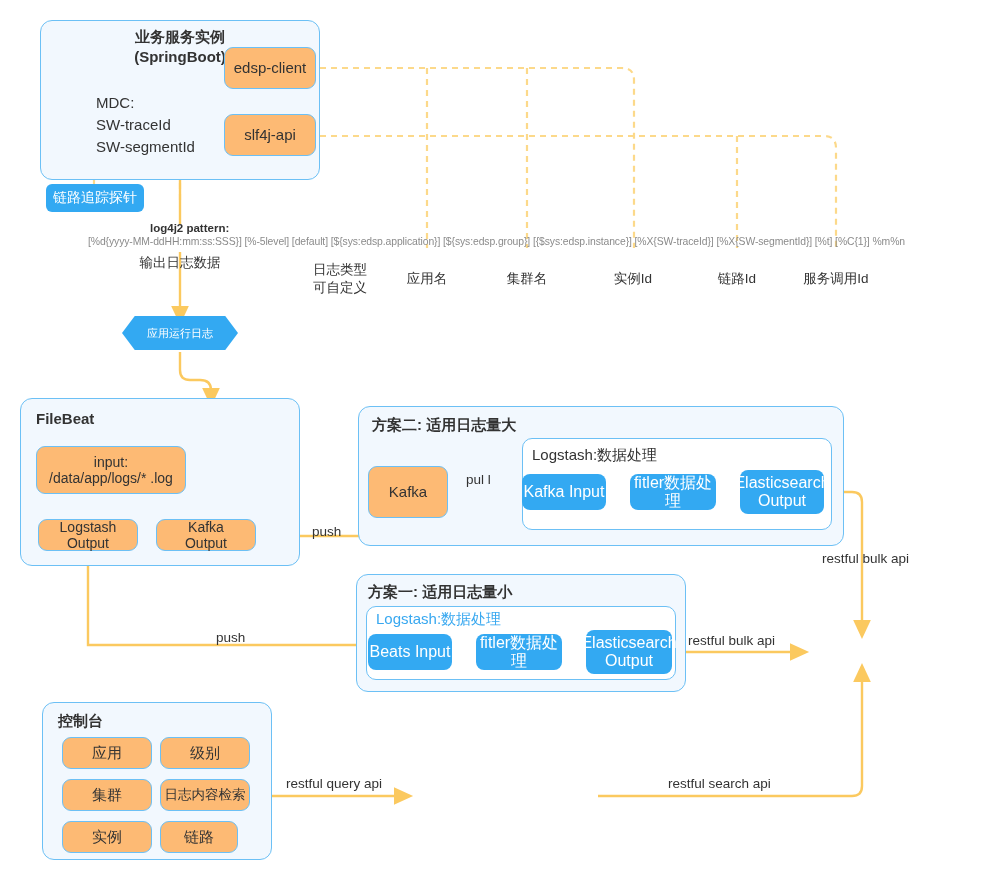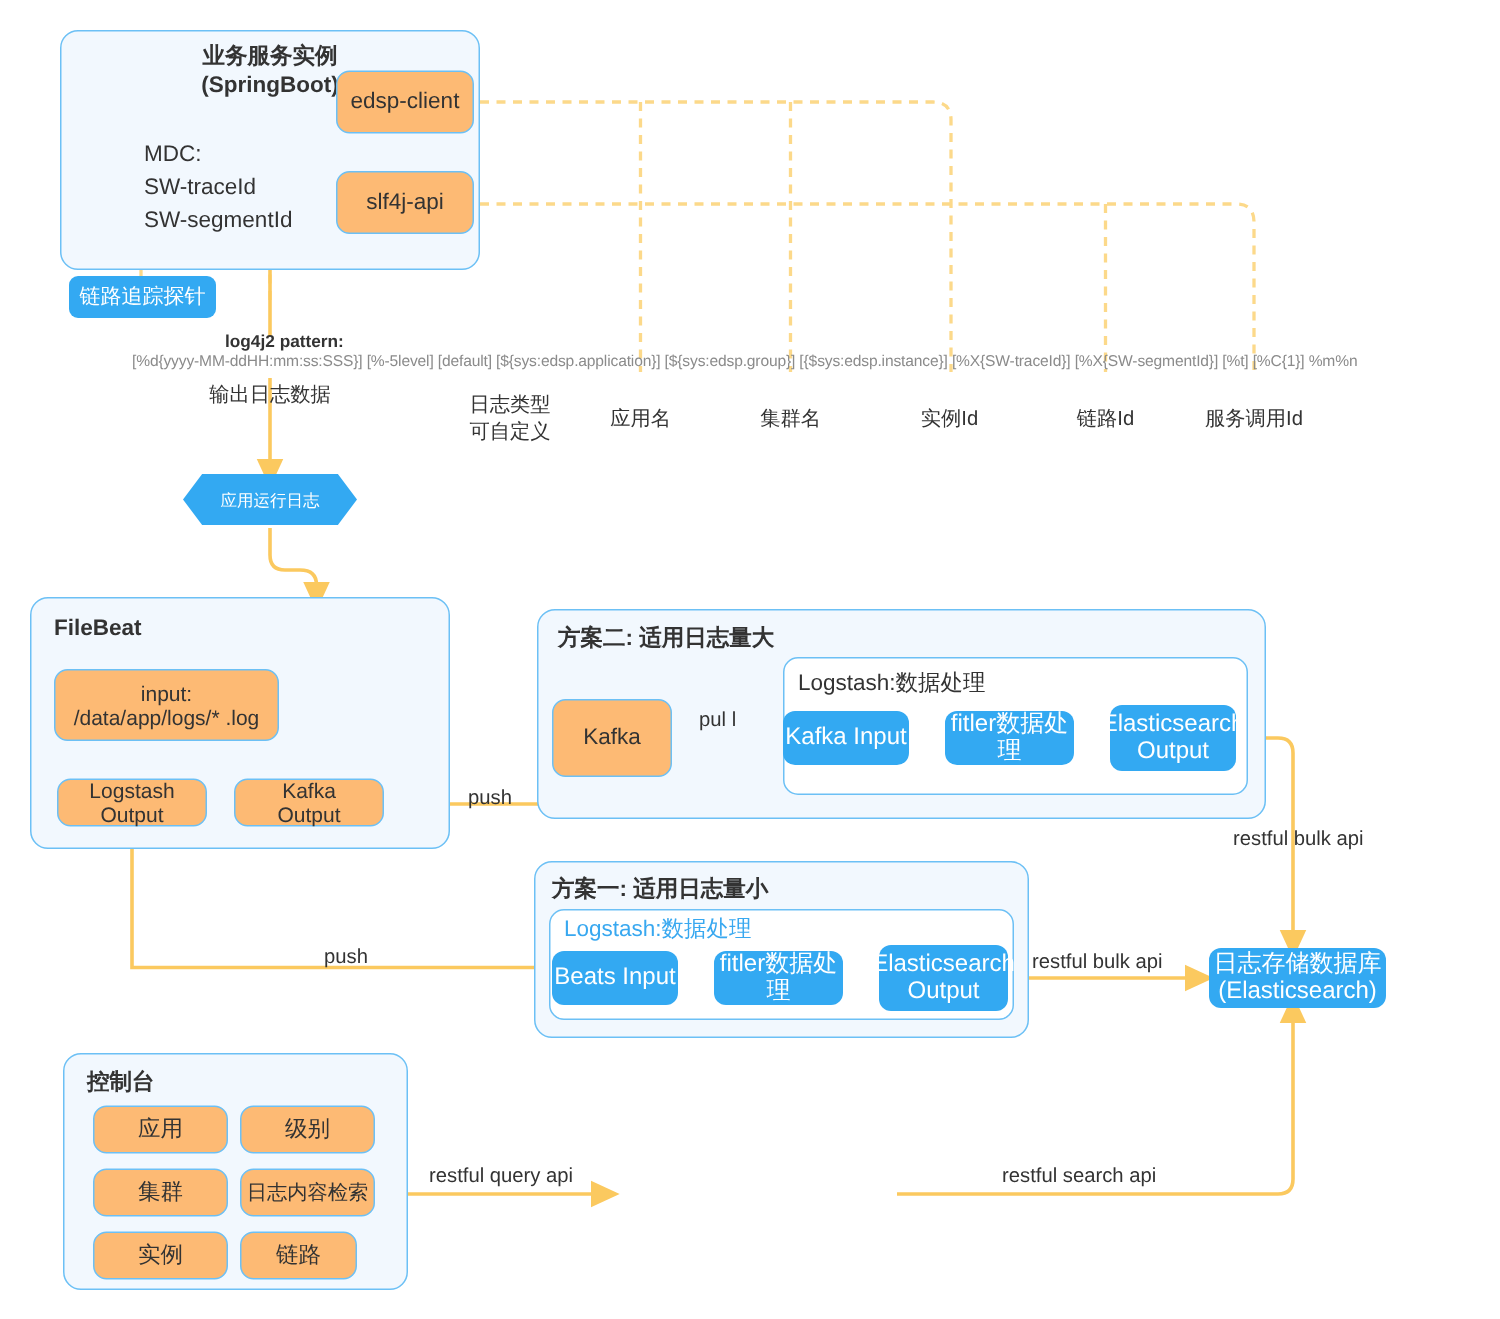--- a/index.html
+++ b/index.html
@@ -179,24 +179,20 @@
   <div class="grp-title" style="left:368px;top:583px;">方案一: 适用日志量小</div>
 
   <div class="grp-white" style="left:366px;top:606px;width:310px;height:74px;"></div>
   <div class="grp-title-blue" style="left:376px;top:610px;">Logstash:数据处理</div>
 
   <div class="bbox" style="left:368px;top:634px;width:84px;height:36px;">Beats Input</div>
   <div class="bbox" style="left:476px;top:634px;width:86px;height:36px;">fitler数据处理</div>
   <div class="bbox" style="left:586px;top:630px;width:86px;height:44px;white-space:pre-line;">Elasticsearch
 Output</div>
 
-  <div class="bbox" style="left:806px;top:632px;width:118px;height:40px;flex-direction:column;">
-    <span>日志存储数据库</span>
-    <span>(Elasticsearch)</span>
-  </div>
 
 
   <div class="grp" style="left:42px;top:702px;width:230px;height:158px;"></div>
   <div class="grp-title" style="left:58px;top:712px;">控制台</div>
 
   <div class="wbox" style="left:62px;top:737px;width:90px;height:32px;">应用</div>
   <div class="wbox" style="left:160px;top:737px;width:90px;height:32px;">级别</div>
   <div class="wbox" style="left:62px;top:779px;width:90px;height:32px;">集群</div>
   <div class="wbox" style="left:160px;top:779px;width:90px;height:32px;font-size:13.5px;">日志内容检索</div>
   <div class="wbox" style="left:62px;top:821px;width:90px;height:32px;">实例</div>

